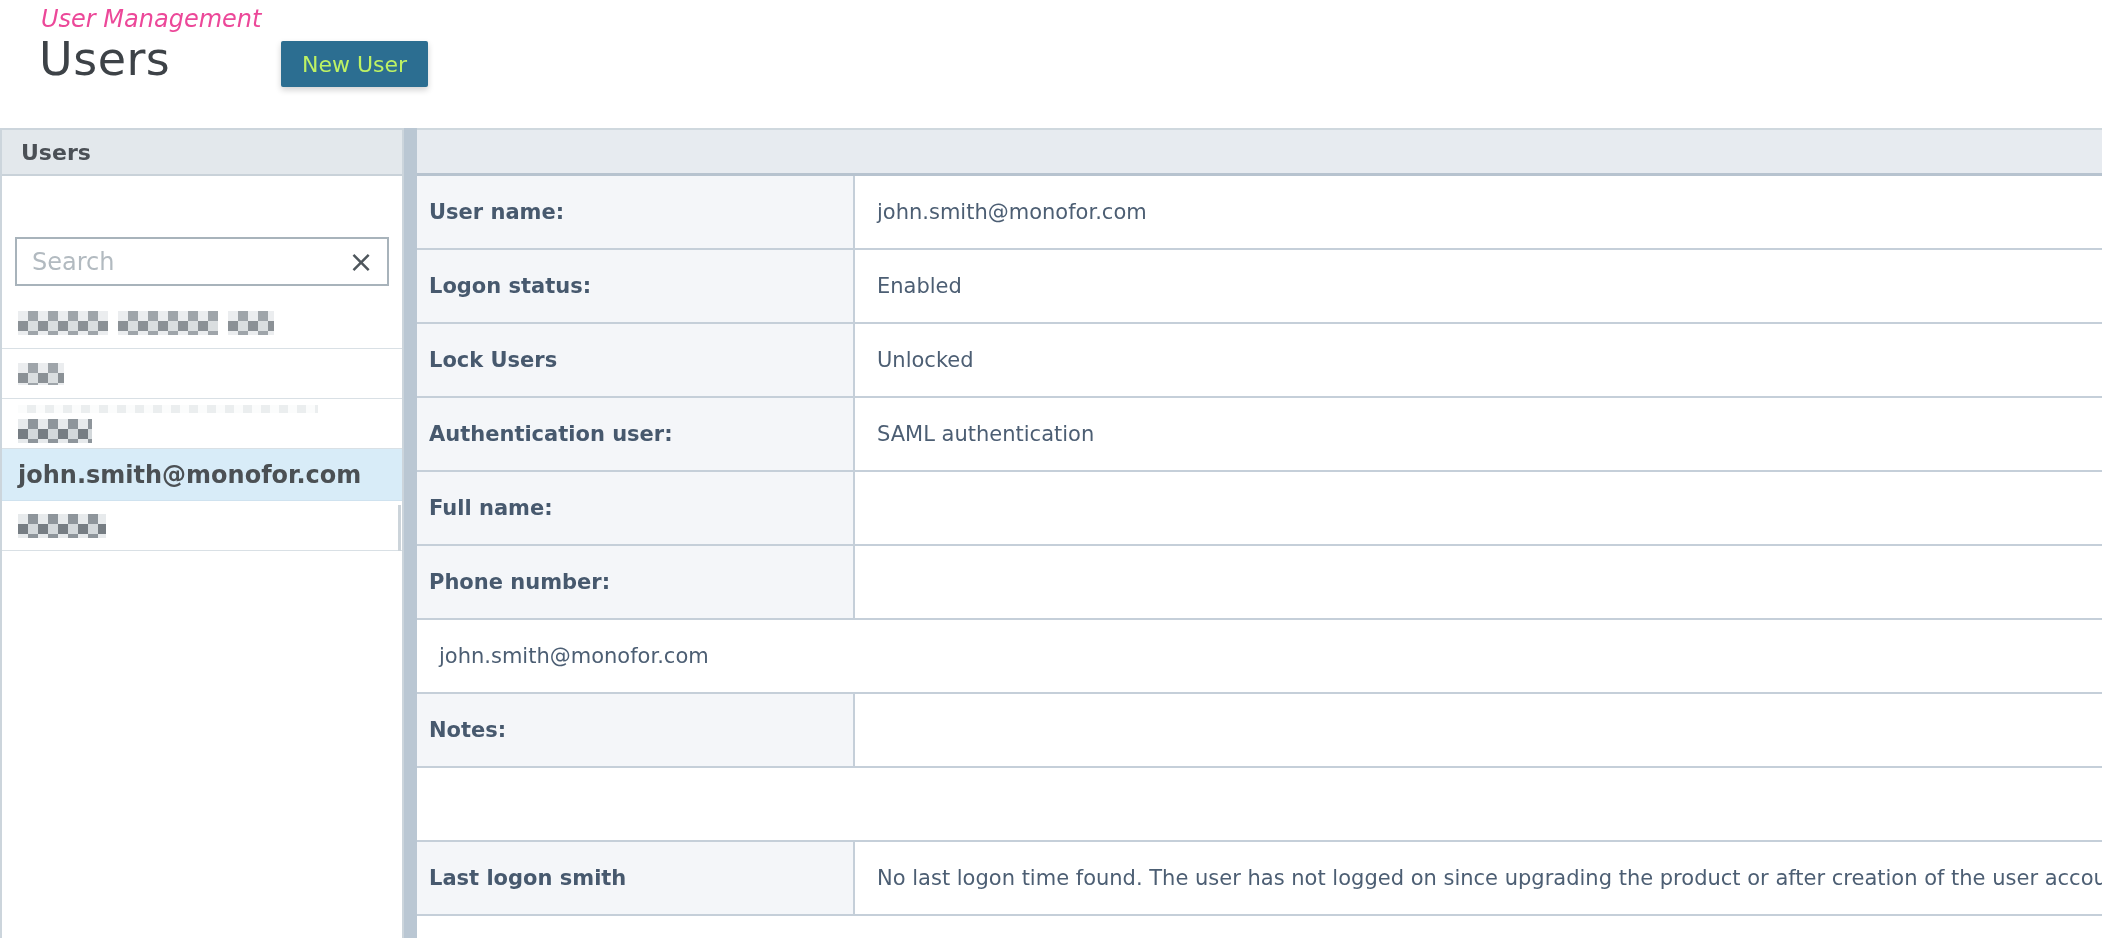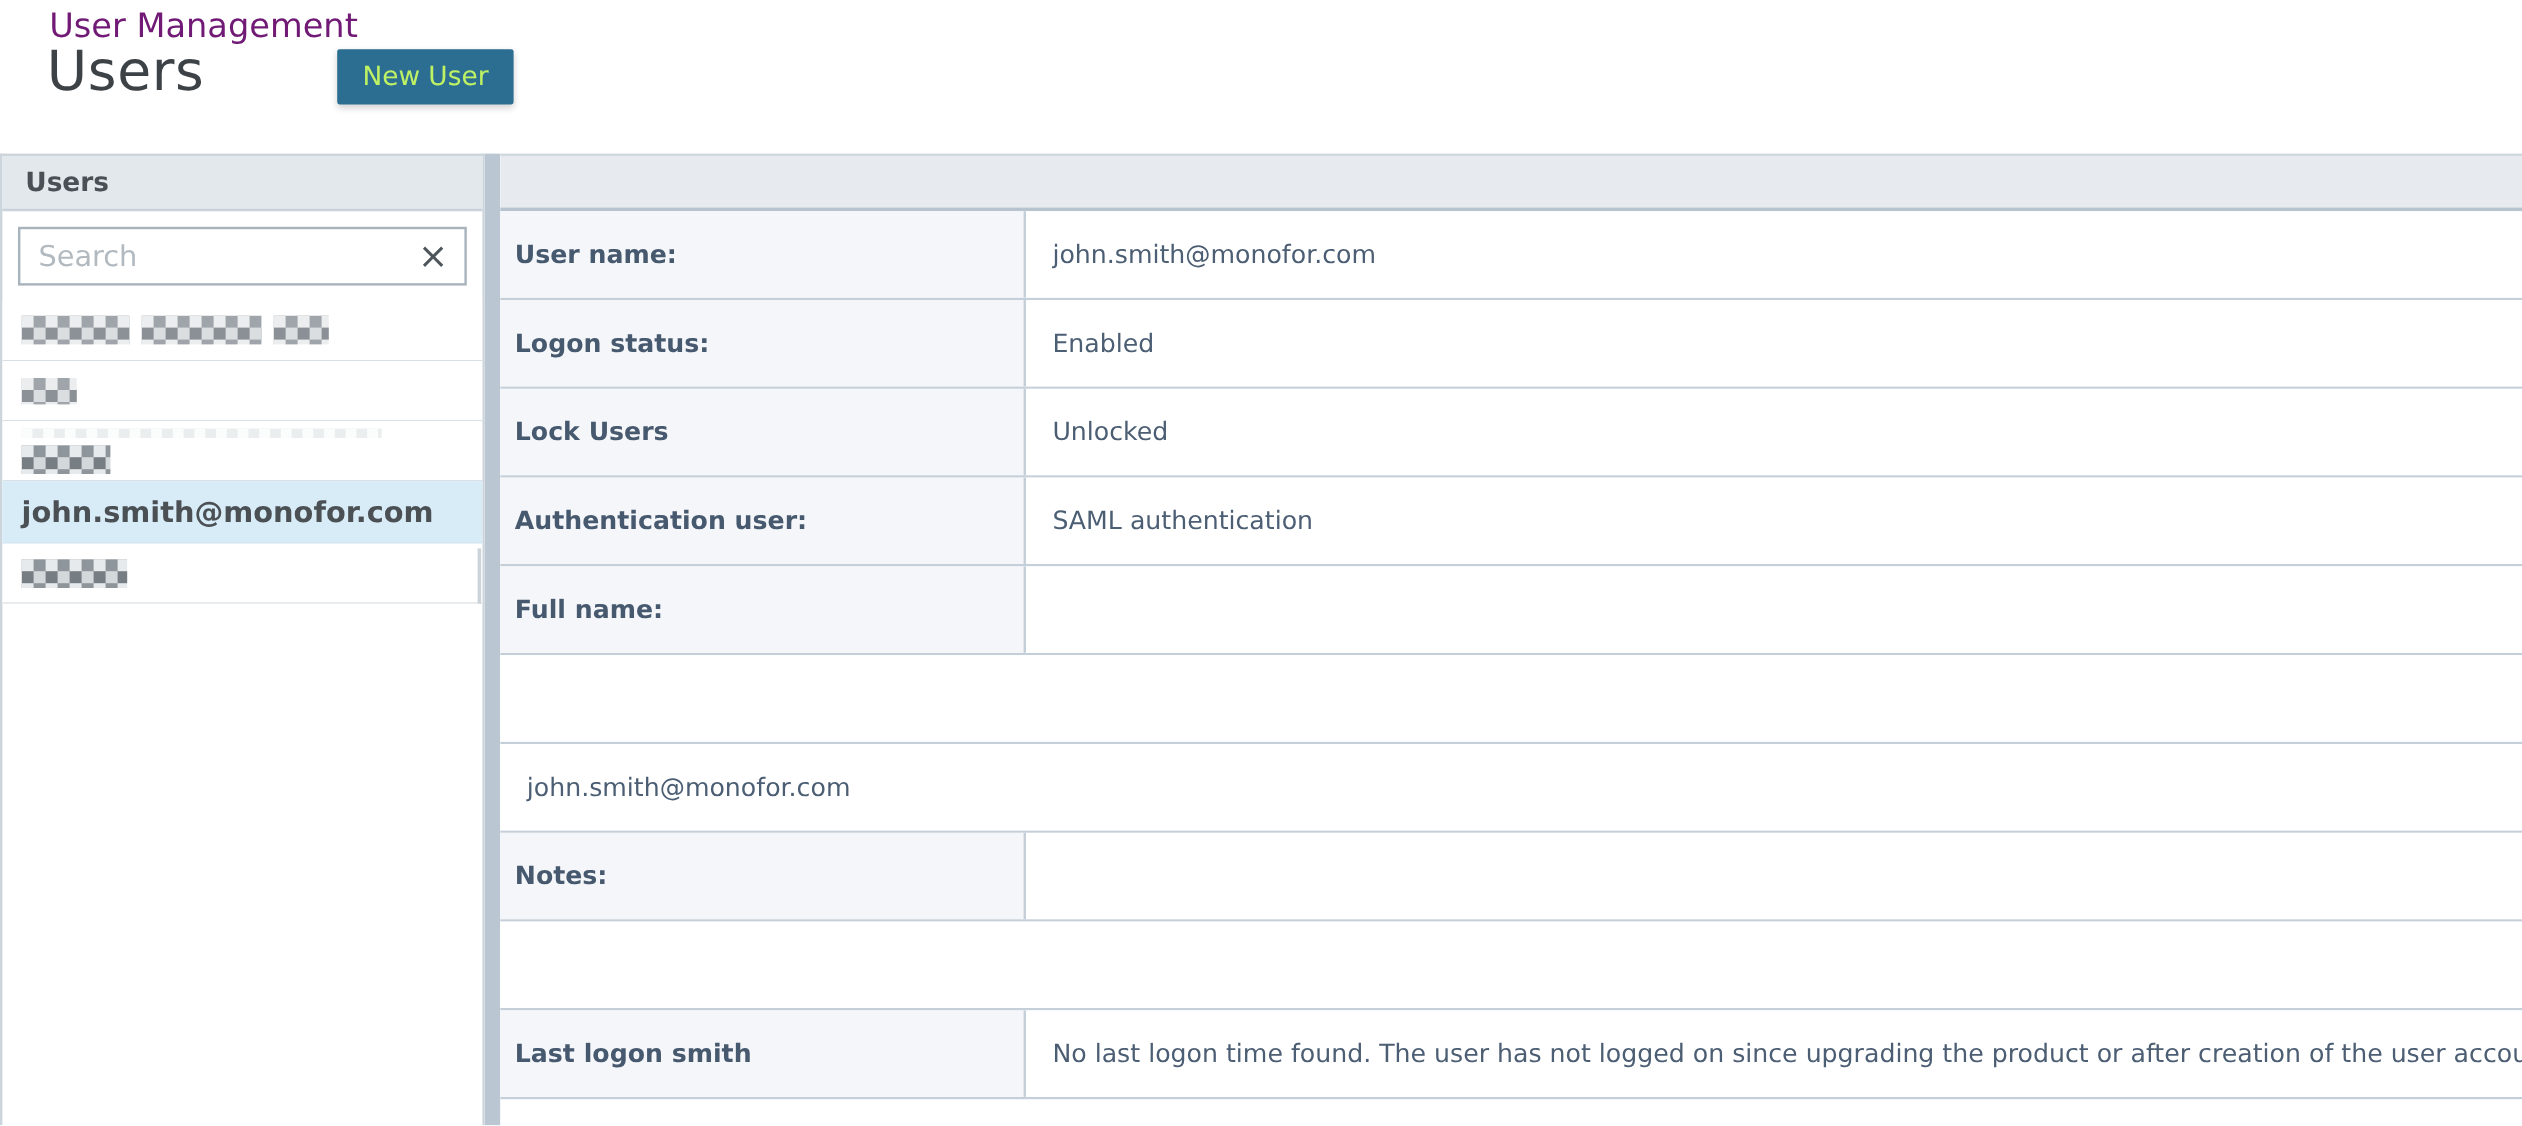--- a/index.html
+++ b/index.html
@@ -1,21 +1,21 @@
 <!DOCTYPE html>
 <html><head>
 <meta charset="utf-8">
 <style>
   * { margin:0; padding:0; box-sizing:border-box; }
   html,body { background:#fff; }
   body { font-family:"DejaVu Sans","Liberation Sans",sans-serif; }
   #screen { position:relative; width:2102px; height:938px; background:#fff; overflow:hidden; }
 
   
-  .breadcrumb { position:absolute; left:41px; top:5px; font-size:28px; color:#701a75; }
+  .breadcrumb { position:absolute; left:41px; top:5px; font-size:24px; color:#ec4899;font-style:italic; }
   .page-title { position:absolute; left:39px; top:32px; font-size:46px; color:#3d4247; letter-spacing:0.5px; }
   .new-user-btn {
     position:absolute; left:281px; top:41px; height:46px; padding:0 21px;
     background:#2c6e91; color:#bef264; font-size:22px; border:none; border-radius:2px;
     font-family:inherit; box-shadow:0 3px 6px rgba(0,0,0,0.18); cursor:pointer;
     display:flex; align-items:center;
   }
 
   
   .main { position:absolute; left:0; top:128px; width:2102px; height:810px; display:flex; }
@@ -23,21 +23,21 @@
   .sidebar {
     width:404px; flex:0 0 404px; background:#fff;
     border:2px solid #ccd5dc; border-bottom:none;
     display:flex; flex-direction:column; position:relative;
   }
   .sidebar-header {
     height:46px; flex:0 0 46px; background:#e3e8ec; border-bottom:2px solid #c9d2d9;
     display:flex; align-items:center; padding-left:19px;
     font-size:22px; font-weight:bold; color:#4b5056;
   }
-  .search-wrap { padding:13px 13px 11px 13px; }
+  .search-wrap { padding:13px 13px 11px 13px;margin-top:48px; }
   .search-box {
     position:relative; height:49px; border:2px solid #a8b3bb; background:#fff;
     display:flex; align-items:center;
   }
   .search-input {
     border:none; outline:none; flex:1; height:100%; padding-left:15px;
     font-size:24px; color:#4e565c; font-family:inherit; background:transparent;
   }
   .search-input::placeholder { color:#b2bac0; opacity:1; }
   .search-clear {
@@ -159,20 +159,21 @@
       </div>
       <div class="detail-row">
         <div class="detail-label">Authentication user:</div>
         <div class="detail-value">SAML authentication</div>
       </div>
       <div class="detail-row">
         <div class="detail-label">Full name:</div>
         <div class="detail-value"></div>
       </div>
       <div class="detail-row">
+        <div class="detail-label">Phone number:</div>
         <div class="detail-value"></div>
       </div>
       <div class="detail-row">
         <div class="detail-value">john.smith@monofor.com</div>
       </div>
       <div class="detail-row">
         <div class="detail-label">Notes:</div>
         <div class="detail-value"></div>
       </div>
       <div class="detail-row">

